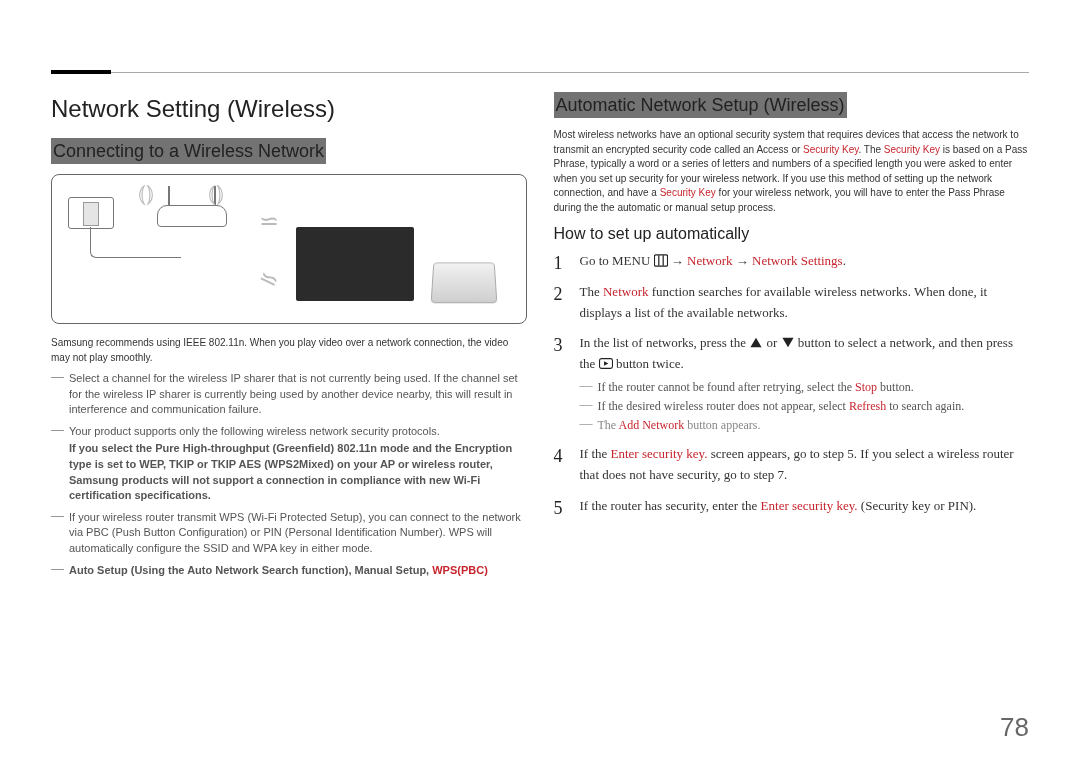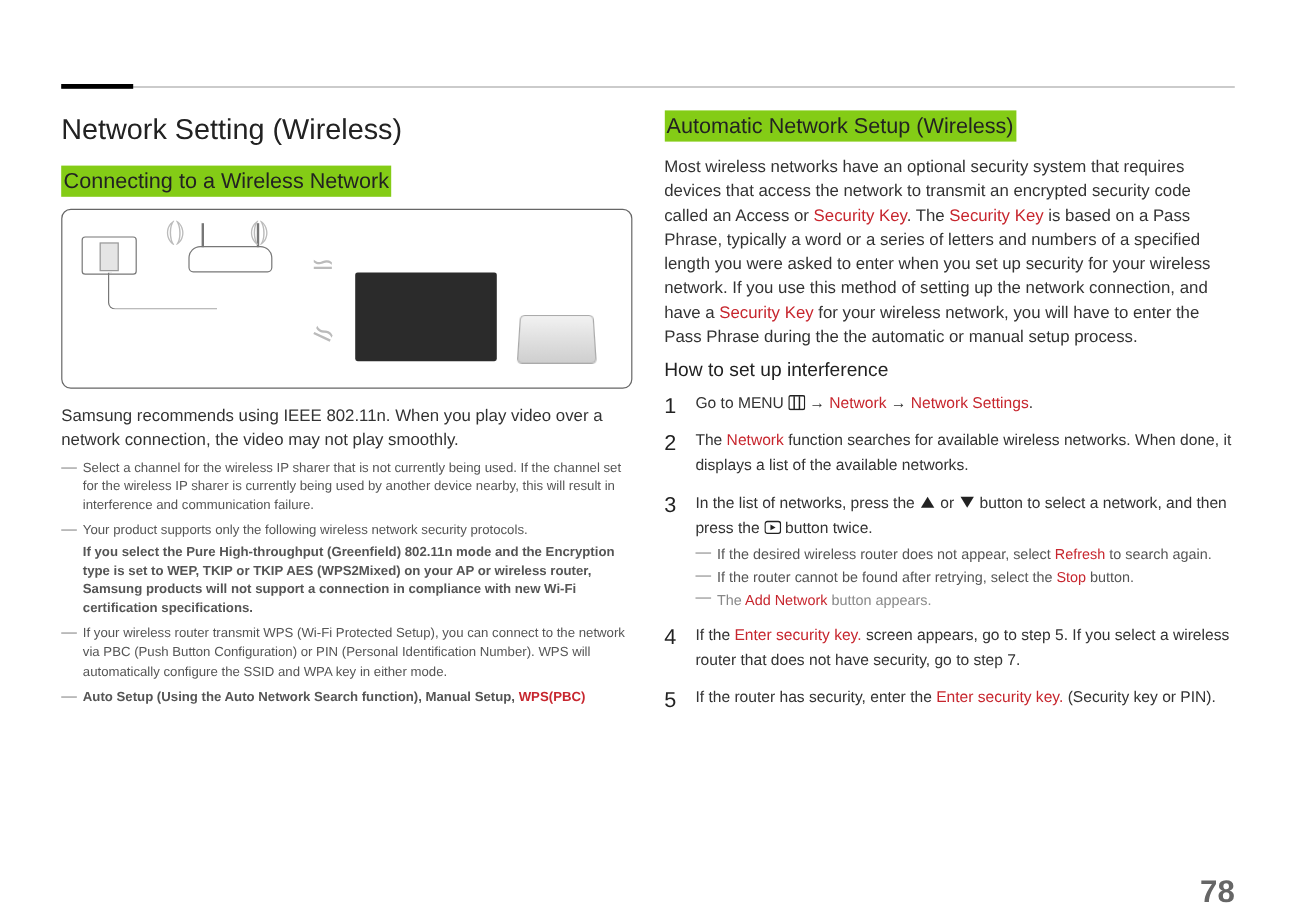--- a/index.html
+++ b/index.html
@@ -24,25 +24,25 @@
   .header-accent {
     position: absolute;
     top: 70px;
     left: 51px;
     width: 60px;
     height: 4px;
     background: #000;
   }
   .page-number {
     position: absolute;
-    bottom: 4px;
+    bottom: 20px;
     right: 51px;
     font-size: 26px;
     color: #666;
-    font-weight: 700;
+    font-weight: 400;
   }
   .content {
     position: absolute;
     top: 95px;
     left: 51px;
     right: 51px;
     display: flex;
     gap: 27px;
   }
   .col {
@@ -61,25 +61,25 @@
     margin: 0 0 12px 0;
     color: #222;
   }
   h3 {
     font-size: 16px;
     font-weight: 400;
     margin: 10px 0 8px 0;
     color: #222;
   }
   .hl {
-    background: #84cc16;
+    background: #737373;
     padding: 3px 2px;
   }
   .body-text {
-    font-size: 14px;
+    font-size: 10px;
     line-height: 1.45;
     color: #333;
     margin: 6px 0;
   }
   .note-list {
     list-style: none;
     padding: 0;
     margin: 4px 0 0 0;
   }
   .note-list > li {
@@ -112,20 +112,21 @@
     counter-reset: step;
   }
   .steps > li {
     counter-increment: step;
     position: relative;
     padding-left: 26px;
     font-size: 13px;
     line-height: 1.6;
     color: #333;
     margin-bottom: 10px;
+    font-family: Liberation Serif, serif;
   }
   .steps > li::before {
     content: counter(step);
     position: absolute;
     left: 0;
     top: -2px;
     font-size: 18px;
     font-weight: 400;
     color: #222;
   }
@@ -279,21 +280,21 @@
       </li>
     </ul>
   </div>
 
   <div class="col">
     <h2><span class="hl">Automatic Network Setup (Wireless)</span></h2>
     <p class="body-text">
       <span>Most wireless networks have an optional security system that requires devices that access the network to transmit an encrypted security code called an Access or </span><span class="red">Security Key</span><span>. The </span><span class="red">Security Key</span><span> is based on a Pass Phrase, typically a word or a series of letters and numbers of a specified length you were asked to enter when you set up security for your wireless network. If you use this method of setting up the network connection, and have a </span><span class="red">Security Key</span><span> for your wireless network, you will have to enter the Pass Phrase during the the automatic or manual setup process.</span>
     </p>
 
-    <h3>How to set up interference</h3>
+    <h3>How to set up automatically</h3>
 
     <ol class="steps">
       <li>
         <span>Go to MENU </span>
         <svg class="icon-inline" viewBox="0 0 16 14">
             <rect x="0.5" y="0.5" width="15" height="13" rx="1.5" fill="none" stroke="#222" stroke-width="1.4"></rect>
             <line x1="5.5" y1="1" x2="5.5" y2="13" stroke="#222" stroke-width="1.4"></line>
             <line x1="10.5" y1="1" x2="10.5" y2="13" stroke="#222" stroke-width="1.4"></line>
           </svg>
         <span> → </span><span class="red">Network</span><span> → </span><span class="red">Network Settings</span><span>.</span>
@@ -311,24 +312,24 @@
             <polygon points="1,2 13,2 7,12" fill="#222"></polygon>
           </svg>
         <span> button to select a network, and then press the </span>
         <svg class="icon-inline" viewBox="0 0 18 14">
             <rect x="0.7" y="0.7" width="16.6" height="12.6" rx="2.5" fill="none" stroke="#222" stroke-width="1.4"></rect>
             <polygon points="6.5,4 12,7 6.5,10" fill="#222"></polygon>
           </svg>
         <span> button twice.</span>
         <ul class="sub-note">
           <li>
-            <span>If the desired wireless router does not appear, select </span><span class="red">Refresh</span><span> to search again.</span>
+            <span>If the router cannot be found after retrying, select the </span><span class="red">Stop</span><span> button.</span>
           </li>
           <li>
-            <span>If the router cannot be found after retrying, select the </span><span class="red">Stop</span><span> button.</span>
+            <span>If the desired wireless router does not appear, select </span><span class="red">Refresh</span><span> to search again.</span>
           </li>
           <li style="padding-left:18px;">
             <span class="gray"><span>The </span><span class="red">Add Network</span><span> button appears.</span></span>
           </li>
         </ul>
       </li>
       <li>
         <span>If the </span><span class="red">Enter security key.</span><span> screen appears, go to step 5. If you select a wireless router that does not have security, go to step 7.</span>
       </li>
       <li>

